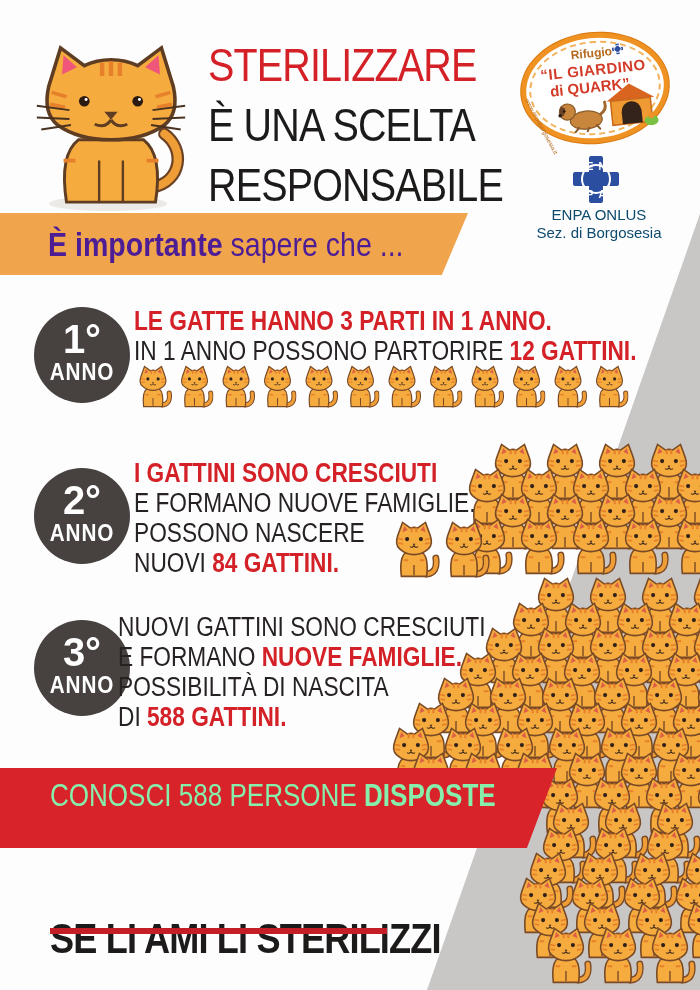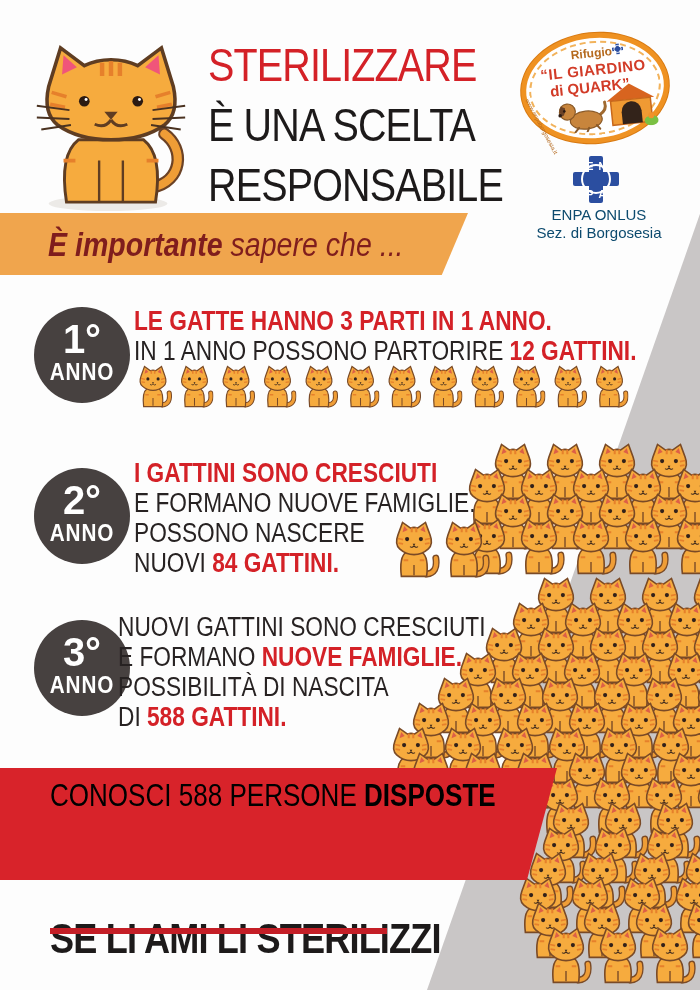--- a/index.html
+++ b/index.html
@@ -28,37 +28,37 @@
   .badge .web{position:absolute;left:8px;top:58px;font-size:6px;color:#b56a1e;transform:rotate(68deg);transform-origin:0 0;}
   .badge svg{position:absolute;}
 
   
   .enpa-logo{left:573px;top:156px;}
   .enpa-text{left:510px;top:206px;width:178px;text-align:center;color:#0c4a6e;font-size:15px;line-height:18px;}
 
   
   .intro{left:0;top:213px;width:468px;height:62px;background:#f0a54d;
          clip-path:polygon(0 0,100% 0,94.4% 100%,0 100%);}
-  .intro .t{position:absolute;left:48px;top:50%;transform:translateY(-50%) ;font-size:34px;color:#7f1d1d;font-style:italic;}
+  .intro .t{position:absolute;left:48px;top:50%;transform:translateY(-50%) ;font-size:34px;color:#4c1d95;}
   .intro b{font-weight:700;}
 
   
   .ycircle{width:96px;height:96px;border-radius:50%;background:#474140;color:#fff;text-align:center;}
   .ycircle .n{display:block;font-size:40px;font-weight:700;margin-top:12px;line-height:40px;}
   .ycircle .a{display:block;font-size:23px;font-weight:700;letter-spacing:1px;transform:scaleX(.9);}
   .ytext{font-size:27px;line-height:30px;color:#272222;white-space:nowrap;}
   .ytext .red{color:#d42127;font-weight:700;}
   .ytext .blk{font-weight:400;}
 
   
   #cat-canvas{position:absolute;left:0;top:0;pointer-events:none;}
 
   
-  .adopt{left:0;top:768px;width:557px;height:112px;background:#d8232a;
-         clip-path:polygon(0 0,100% 0,94.6% 100%,0 100%);color:#000000;}
+  .adopt{left:0;top:768px;width:557px;height:80px;background:#d8232a;
+         clip-path:polygon(0 0,100% 0,94.6% 100%,0 100%);color:#86efac;}
   .adopt .line{position:absolute;left:50px;font-size:31px;}
   .adopt .r1{top:10px;font-weight:400;}
   .adopt .r1 b{font-weight:700;}
   .adopt .r2{top:47px;font-weight:700;}
 
   .closing{left:50px;top:878px;font-size:43px;font-weight:700;color:#1d1a1a;letter-spacing:-1px;margin-top:36px;}
   .closing-underline{left:50px;top:928px;width:337px;height:6px;background:#c41e26;}
 </style>
 </head>
 <body>

